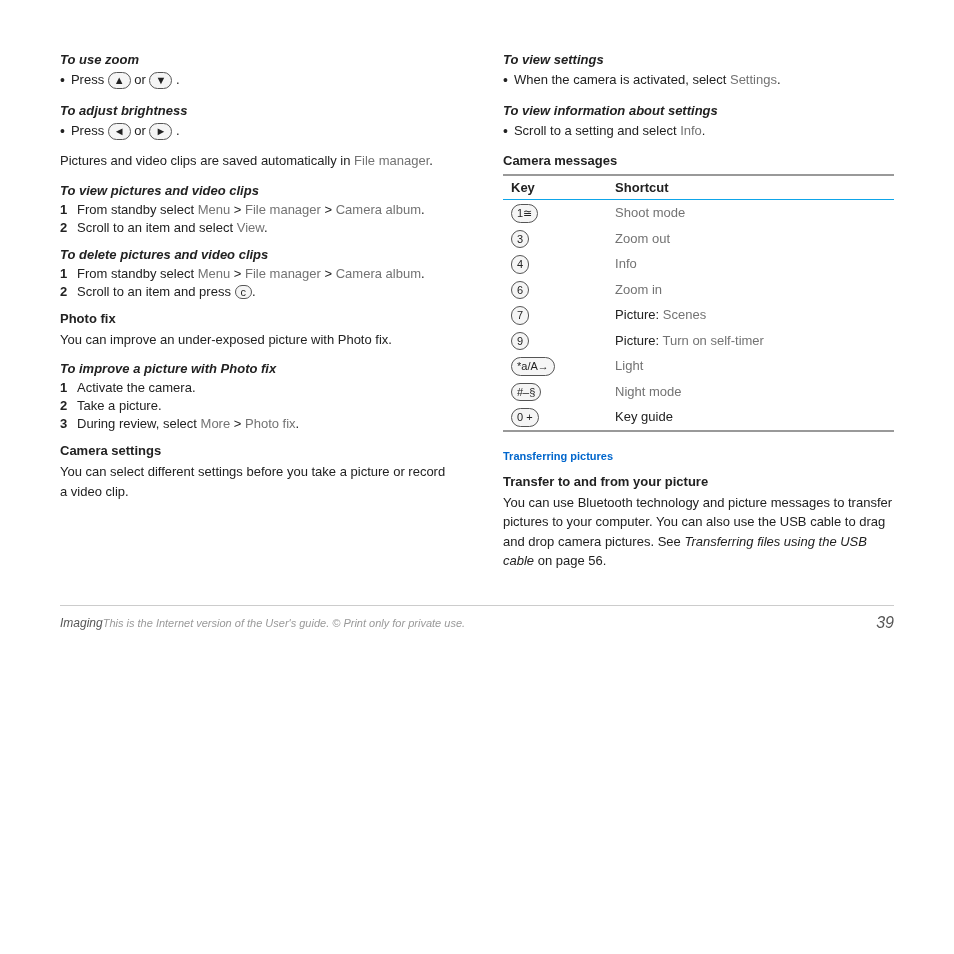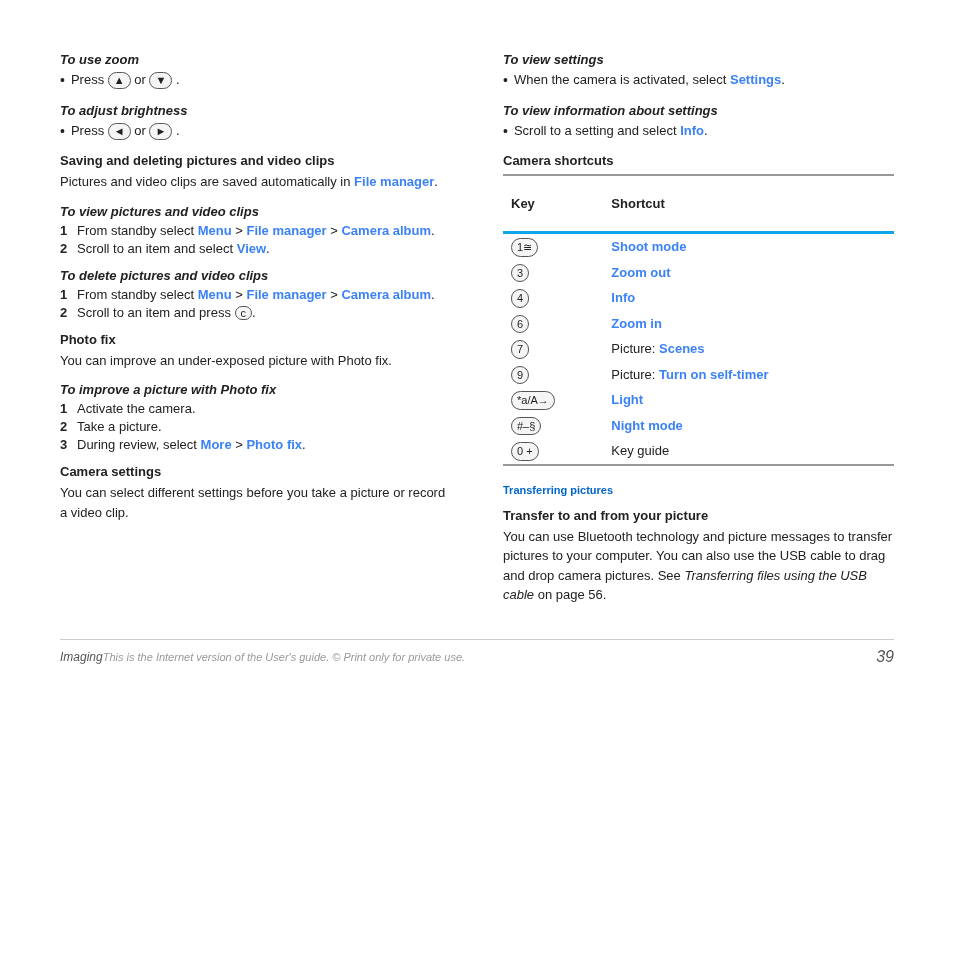--- a/index.html
+++ b/index.html
@@ -45,23 +45,22 @@
     }
     .bullet-dot {
       margin-right: 6px;
       font-size: 14px;
       line-height: 1.4;
     }
     .bullet-text {
       line-height: 1.4;
     }
     .link {
-      color: #3b82f6;
+      color: #737373;
       text-decoration: none;
-      font-weight: bold;
     }
     .numbered-item {
       display: flex;
       align-items: flex-start;
       margin-bottom: 3px;
     }
     .num {
       font-weight: bold;
       margin-right: 5px;
       min-width: 12px;
@@ -80,22 +79,22 @@
     }
     table.shortcuts-table {
       border-collapse: collapse;
       width: 100%;
       margin-top: 6px;
     }
     table.shortcuts-table th {
       text-align: left;
       font-weight: bold;
       border-top: 2px solid #999;
-      border-bottom: 3px solid #0ea5e9;
-      padding: 20px 8px;
+      border-bottom: 1px solid #0ea5e9;
+      padding: 4px 8px;
       font-size: 13px;
     }
     table.shortcuts-table td {
       padding: 3px 8px;
       font-size: 13px;
       line-height: 1.5;
     }
     table.shortcuts-table tr:last-child td {
       border-bottom: 2px solid #999;
     }
@@ -166,21 +165,20 @@
           <span>Press</span>
           <span class="key-btn">◄</span>
           <span> or </span>
           <span class="key-btn">►</span>
           <span>.</span>
         </span>
       </div>
     </div>
 
     <div class="section-block">
-      <div class="section-title-bold">Saving and deleting pictures and video clips</div>
       <p class="body-text">
         <span>Pictures and video clips are saved automatically in</span>
         <a class="link">File manager</a><span>.</span>
       </p>
     </div>
 
     <div class="section-block">
       <div class="section-title-italic">To view pictures and video clips</div>
       <div class="numbered-item">
         <span class="num">1</span>
@@ -250,21 +248,21 @@
       <div class="bullet-item">
         <span class="bullet-dot">•</span>
         <span class="bullet-text">
           <span>Scroll to a setting and select</span>
           <a class="link">Info</a><span>.</span>
         </span>
       </div>
     </div>
 
     <div class="section-block">
-      <div class="section-title-bold">Camera shortcuts</div>
+      <div class="section-title-bold">Camera messages</div>
       <table class="shortcuts-table">
         <thead>
           <tr>
             <th>Key</th>
             <th>Shortcut</th>
           </tr>
         </thead>
         <tbody id="shortcuts-tbody">
         <tr>
               <td><span class="key-btn">1≅</span></td>

